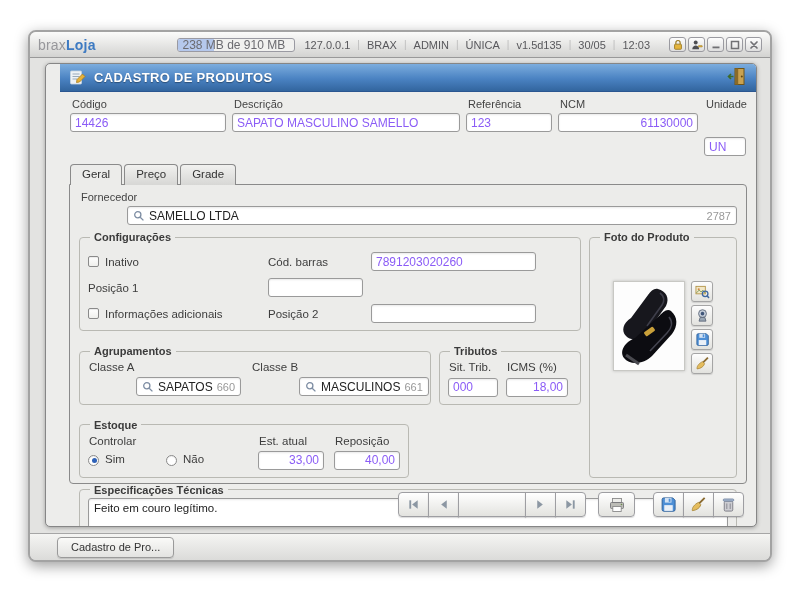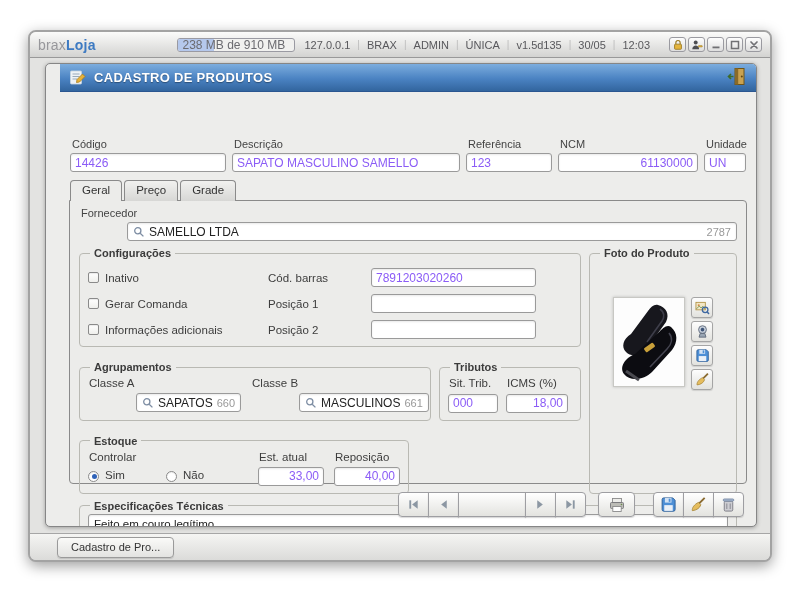--- a/index.html
+++ b/index.html
@@ -49,30 +49,30 @@
   }
   .form-titlebar{
     height:28px; flex:none; display:flex; align-items:center; gap:8px; padding:0 9px;
     background:linear-gradient(#7cadde,#4a82c2 55%,#32659e);
     border-bottom:1px solid #2a5690;
   }
   .form-title{ color:#fff; font-weight:bold; font-size:13px; letter-spacing:.3px; text-shadow:0 1px 1px rgba(0,0,0,.35); }
   .form-exit{ margin-left:auto; background:none; border:none; padding:0; cursor:default; }
 
   
-  .fields-row{ flex:none; display:flex; gap:6px; padding:5px 10px 7px;margin-top:40px; }
+  .fields-row{ flex:none; display:flex; gap:6px; padding:5px 10px 7px; }
   .fld{ display:flex; flex-direction:column; }
   .fld label{ font-size:11px; color:#444; margin:1px 0 3px 2px; white-space:nowrap; }
   .tinput{
     height:19px; border:1px solid #9a9a9a; border-radius:3px; background:#fff;
     font-family:"Liberation Sans",sans-serif; font-size:12px; color:#8b5cf6; padding:0 4px;
     box-shadow:inset 0 1px 2px rgba(0,0,0,.09); width:100%;
   }
   .tinput.right{ text-align:right; }
-  .w-codigo{ width:156px; } .w-desc{ flex:1; } .w-ref{ width:86px; } .w-ncm{ width:140px; } .w-uni{ width:42px; }
+  .w-codigo{ width:156px; } .w-desc{ flex:1; } .w-ref{ width:86px; } .w-ncm{ width:140px; } .w-uni{ width:42px;gap:24px; }
 
   
   .tabs{ flex:none; display:flex; padding:0 0 0 10px; position:relative; z-index:2; }
   .tab{
     font-size:11.5px; color:#333; padding:3px 11px 4px; margin-right:2px;
     border:1px solid #8a8a8a; border-bottom:none; border-radius:4px 4px 0 0;
     background:linear-gradient(#f1f1ef,#d7d7d5); position:relative; top:1px; cursor:default;
   }
   .tab.active{ background:#ECECEA; padding-bottom:5px; top:1px; }
 
@@ -310,24 +310,20 @@
               <legend>Configurações</legend>
               <div class="cfg-row">
                 <span class="check">
                     <span class="checkbox"></span>
                     <span class="flabel">Inativo</span>
                   </span>
                 <span class="flabel">Cód. barras</span>
                 <input class="tinput" value="7891203020260" style="">
               </div>
               <div class="cfg-row">
-                <span class="check">
-                    <span class="checkbox"></span>
-                    <span class="flabel">Gerar Comanda</span>
-                  </span>
                 <span class="flabel">Posição 1</span>
                 <input class="tinput" value="" style="">
               </div>
               <div class="cfg-row">
                 <span class="check">
                     <span class="checkbox"></span>
                     <span class="flabel">Informações adicionais</span>
                   </span>
                 <span class="flabel">Posição 2</span>
                 <input class="tinput" value="" style="">

